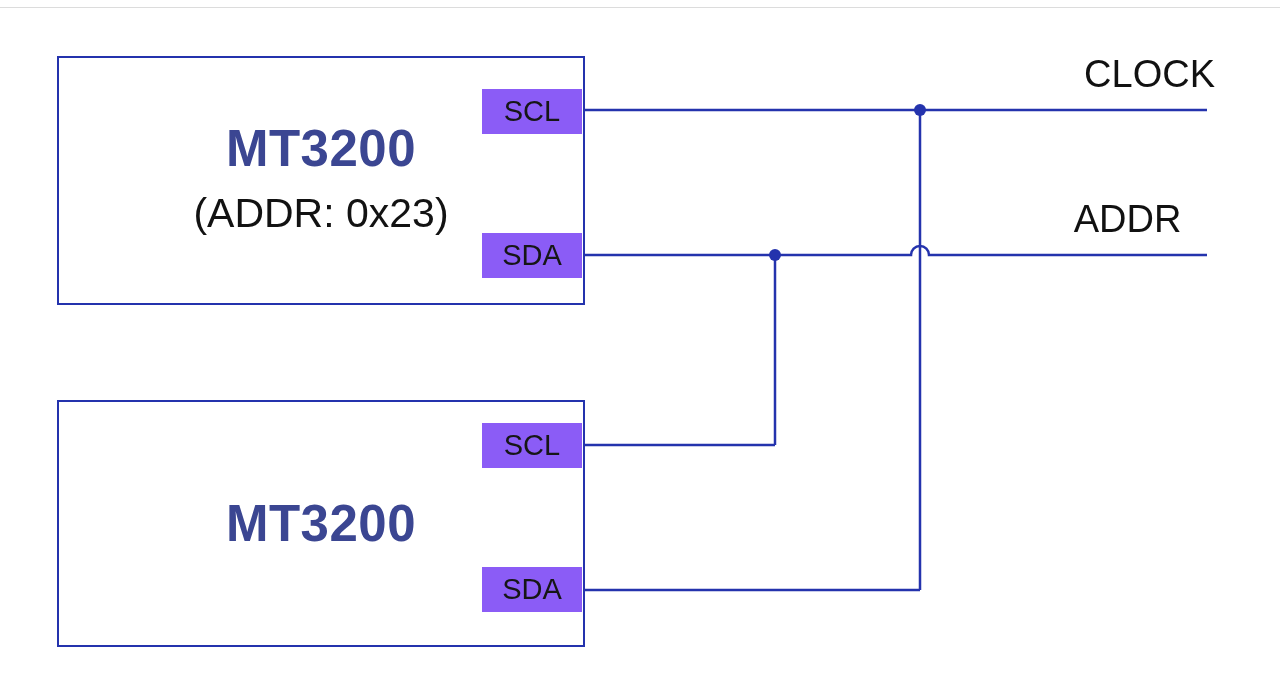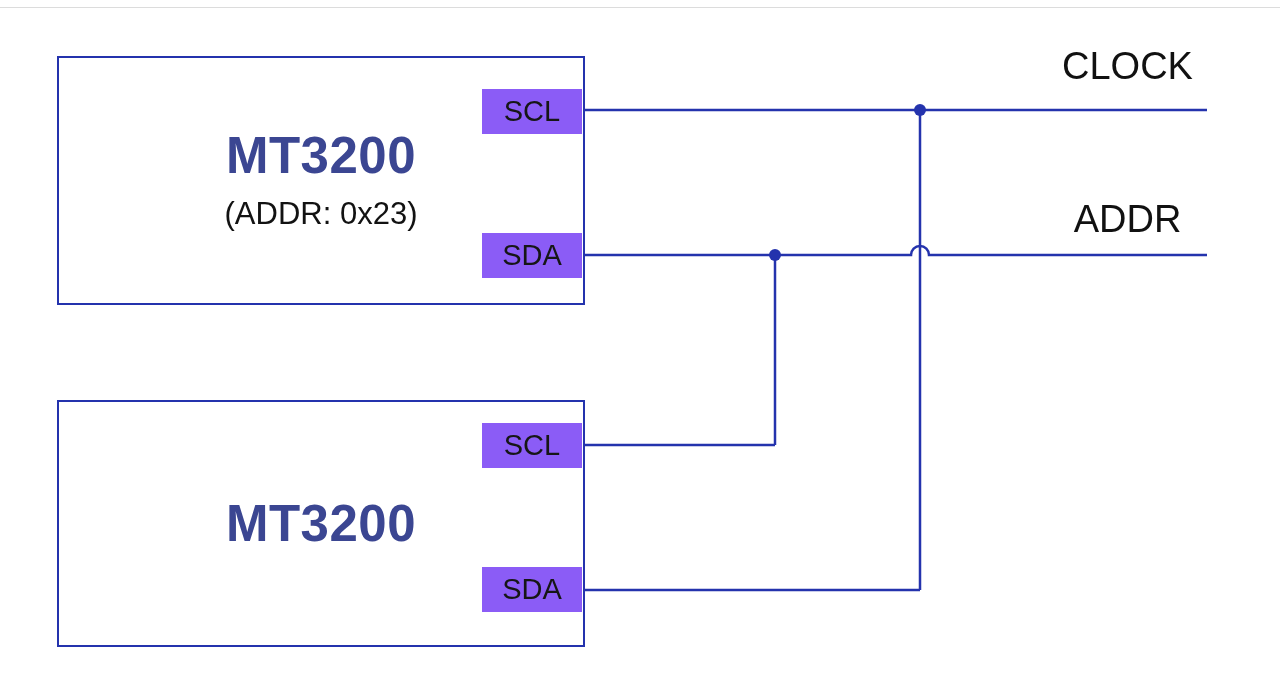--- a/index.html
+++ b/index.html
@@ -44,21 +44,21 @@
   .device.d0 { left: 57px; top: 56px;  height: 249px; }
   .device.d1 { left: 57px; top: 400px; height: 247px; }
   .device-name {
     font-size: 51px;
     font-weight: 700;
     color: #3b4692;
     line-height: 1.08;
     letter-spacing: 0.5px;
   }
   .device-addr {
-    font-size: 31px;
+    font-size: 41px;
     color: #121212;
     line-height: 1.25;
     margin-top: 12px;
   }
   .pin {
     position: absolute;
     right: 1px;
     width: 100px;
     height: 45px;
     background: #8b5cf6;
@@ -74,21 +74,21 @@
   .d1 .pin-sda { top: 165px; }
   .bus-label {
     position: absolute;
     width: 175px;
     left: 1040px;
     text-align: center;
     font-size: 38px;
     color: #111111;
     line-height: 1.1;
   }
-  .bus-label.clock { top: 46px; }
+  .bus-label.clock { top: 54px; text-align: right; }
   .bus-label.data  { top: 199px; }
 </style>
 </head>
 <body>
 
 <div class="stage">
 
   <div class="top-rule"></div>
 
   <svg class="wires" viewBox="0 0 1280 690">

